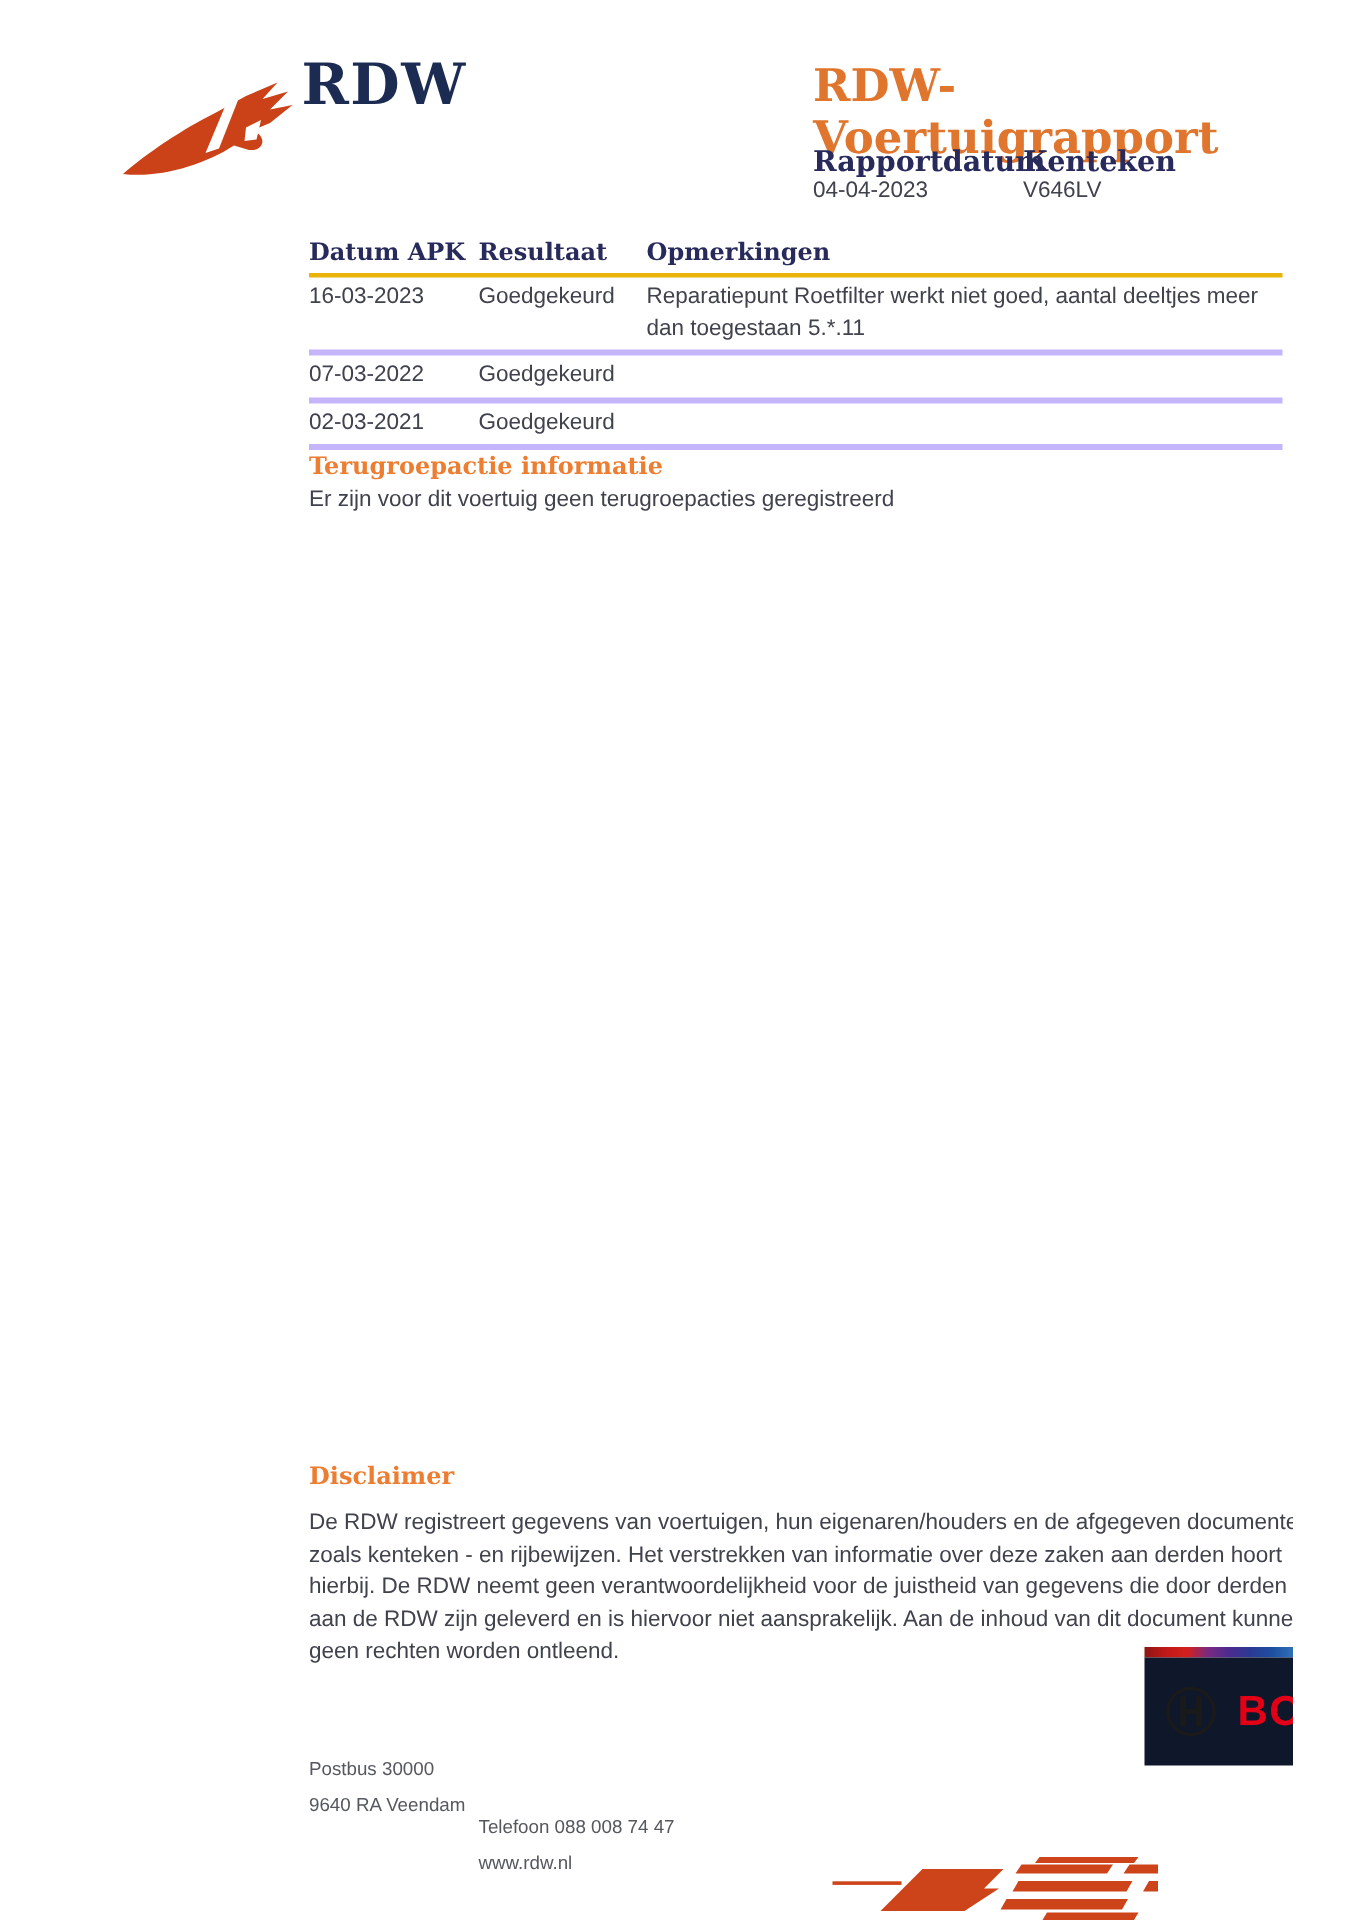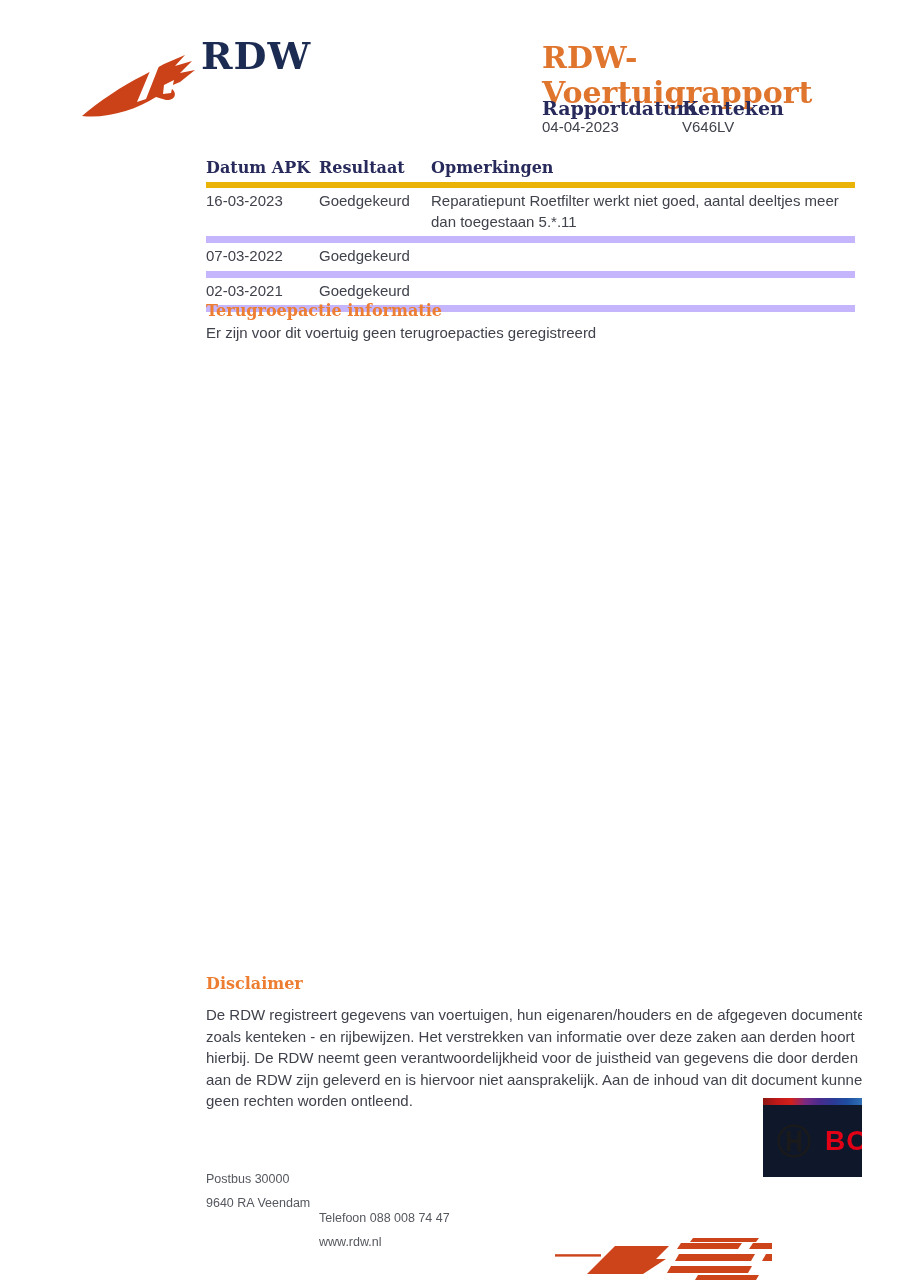--- a/index.html
+++ b/index.html
@@ -15,23 +15,23 @@
   .logo-wing { position:absolute; left:38px; top:52px; width:116px; height:72px; }
   .logo-text { position:absolute; left:159px; top:33px; font-size:38px; color:#1c2b52; letter-spacing:1px; }
   .report-title { position:absolute; left:500px; top:40px; font-size:30px; color:#e0752e; }
 
   .meta-label { position:absolute; top:97px; font-size:19px; color:#272a5b; }
   .meta-value { position:absolute; top:118px; font-size:15px; color:#40424c; }
   .meta-col1 { left:500px; } .meta-col2 { left:640px; }
 
   
   .apk-table { position:absolute; left:164px; top:158px; width:649px; }
-  .t-head { display:flex; font-size:16px; color:#272a5b; padding-bottom:5px; border-bottom:6px solid #eab308; }
+  .t-head { display:flex; font-size:16px; color:#272a5b; padding-bottom:5px; border-bottom:3px solid #eab308; }
   .t-head > div { font-family:"DejaVu Serif", serif; font-weight:bold; }
-  .t-row { display:flex; border-bottom:7px solid #c4b5fd; padding:3px 0 4px 0; font-size:15px; line-height:20.5px; color:#40424c; }
+  .t-row { display:flex; border-bottom:4px solid #c4b5fd; padding:3px 0 4px 0; font-size:15px; line-height:20.5px; color:#40424c; }
   .c1 { width:113px; } .c2 { width:112px; } .c3 { flex:1; padding-right:4px; }
 
   
   .section-heading { position:absolute; left:164px; font-size:16px; color:#ed7d31; }
   .section-body { position:absolute; left:164px; font-size:15px; color:#40424c; }
   .terug-heading { top:301px; }
   .terug-body { top:324px; }
   .disc-heading { top:974px; }
   .disc-body { top:1004px; width:676px; line-height:21.5px; }
 

